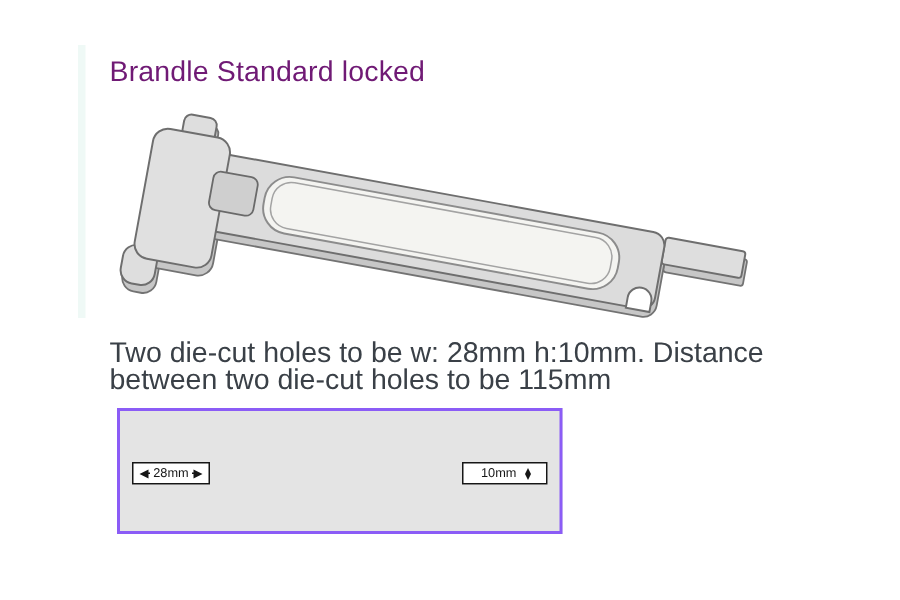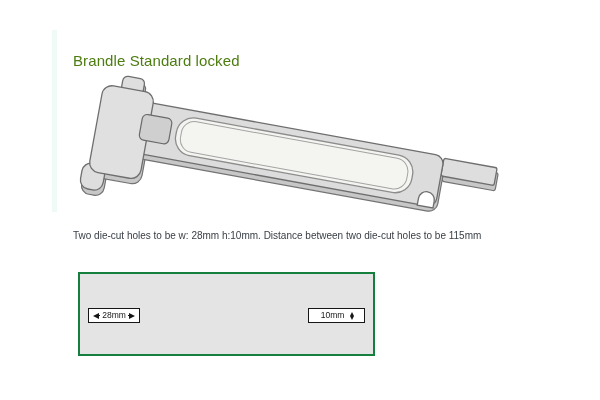--- a/index.html
+++ b/index.html
@@ -10,39 +10,39 @@
     position:relative;
     overflow:hidden;
     color:#3a4047;
   }
   .accent-line {
     position:absolute; left:52px; top:30px;
     width:5px; height:182px;
     background:#eff9f6;
   }
   .page-title {
-    position:absolute; left:73px; top:52px;
-    font-size:15px; font-weight:400; color:#4d7c0f;
+    position:absolute; left:73px; top:38px;
+    font-size:19px; font-weight:400; color:#701a75;
     margin:0; letter-spacing:0.1px;
   }
   .illustration {
     position:absolute; left:72px; top:74px;
     width:430px; height:140px;
   }
   .description {
     position:absolute; left:73px; top:227px;
     width:488px;
-    font-size:10px; line-height:17.5px; color:#3a4047;
+    font-size:19px; line-height:17.5px; color:#3a4047;
     margin:0;
   }
   .dim-diagram {
     position:absolute; left:78px; top:272px;
     width:297px; height:84px;
     background:#e4e4e4;
-    border:2px solid #15803d;
+    border:2px solid #8b5cf6;
     box-sizing:border-box;
   }
   .dim-box {
     position:absolute;
     background:#ffffff;
     border:1.5px solid #161616;
     box-sizing:border-box;
     display:flex; align-items:center;
     height:15px; top:34px;
   }

